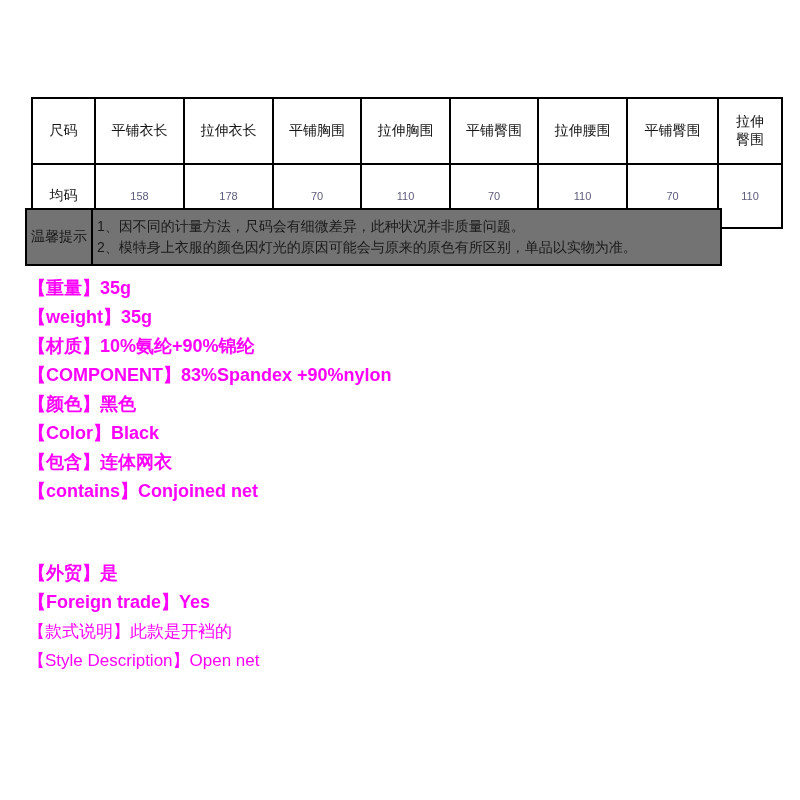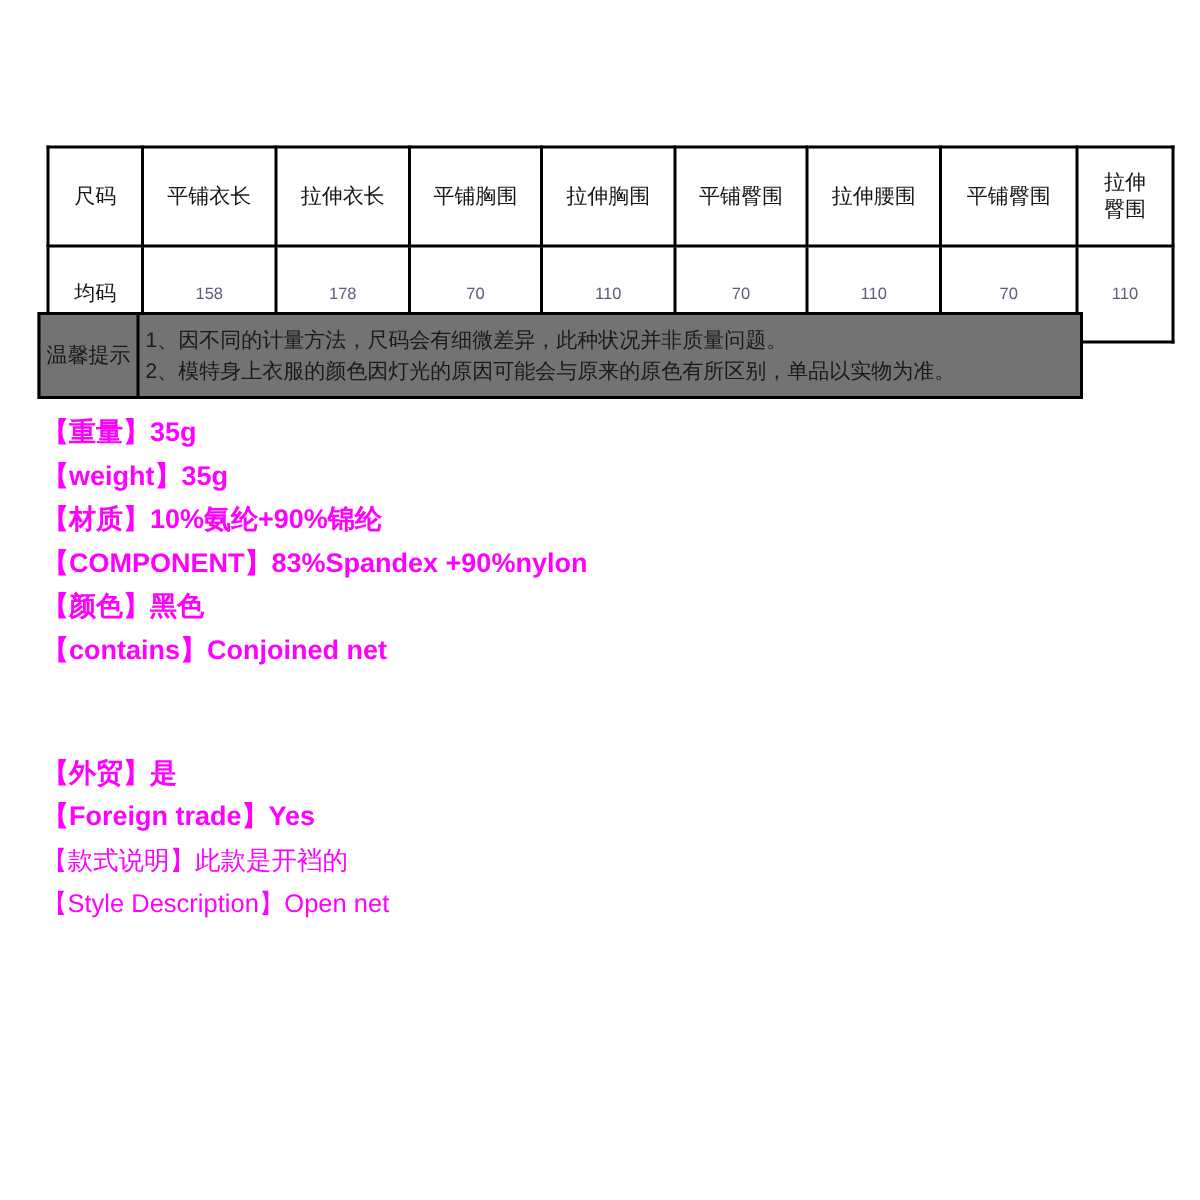--- a/index.html
+++ b/index.html
@@ -152,20 +152,22 @@
       <div class="notice-line">2、模特身上衣服的颜色因灯光的原因可能会与原来的原色有所区别，单品以实物为准。</div>
     </div>
   </div>
 
   <div class="details">
     <div class="detail-line">【重量】35g</div>
     <div class="detail-line">【weight】35g</div>
     <div class="detail-line">【材质】10%氨纶+90%锦纶</div>
     <div class="detail-line">【COMPONENT】83%Spandex +90%nylon</div>
     <div class="detail-line">【颜色】黑色</div>
+    <div class="detail-line">【Color】Black</div>
+    <div class="detail-line">【包含】连体网衣</div>
     <div class="detail-line">【contains】Conjoined net</div>
     <div class="detail-spacer"></div>
     <div class="detail-line">【外贸】是</div>
     <div class="detail-line">【Foreign trade】Yes</div>
     <div class="detail-line regular">【款式说明】此款是开裆的</div>
     <div class="detail-line regular">【Style Description】Open net</div>
   </div>
 
 </div>
 

